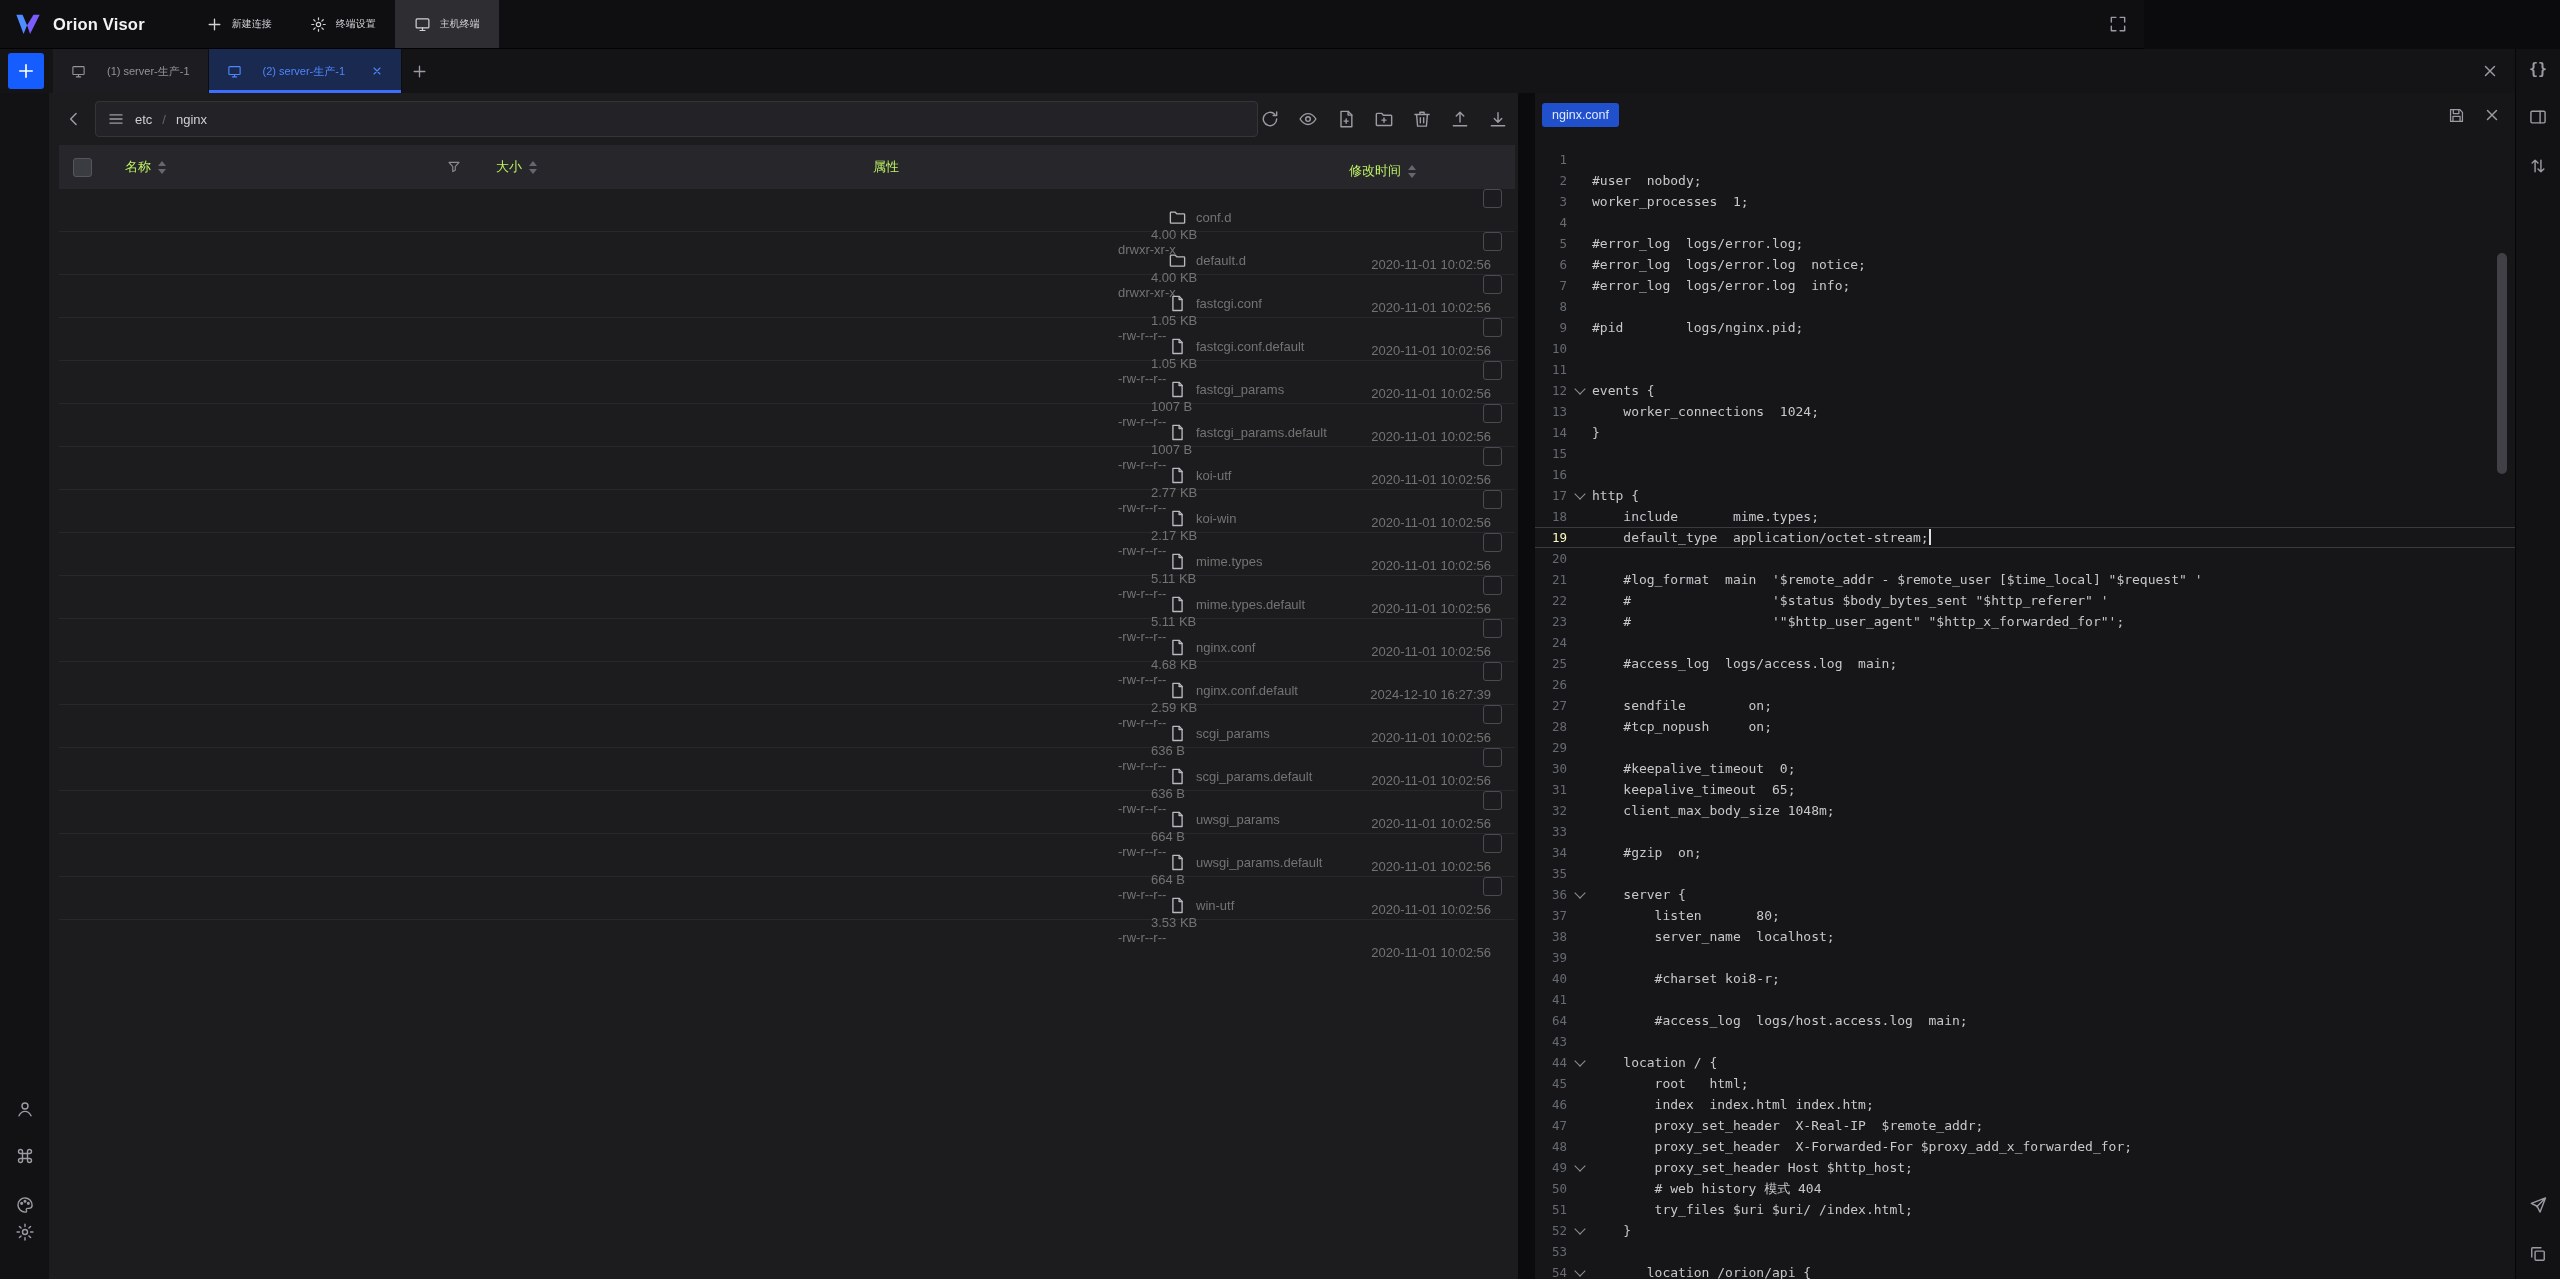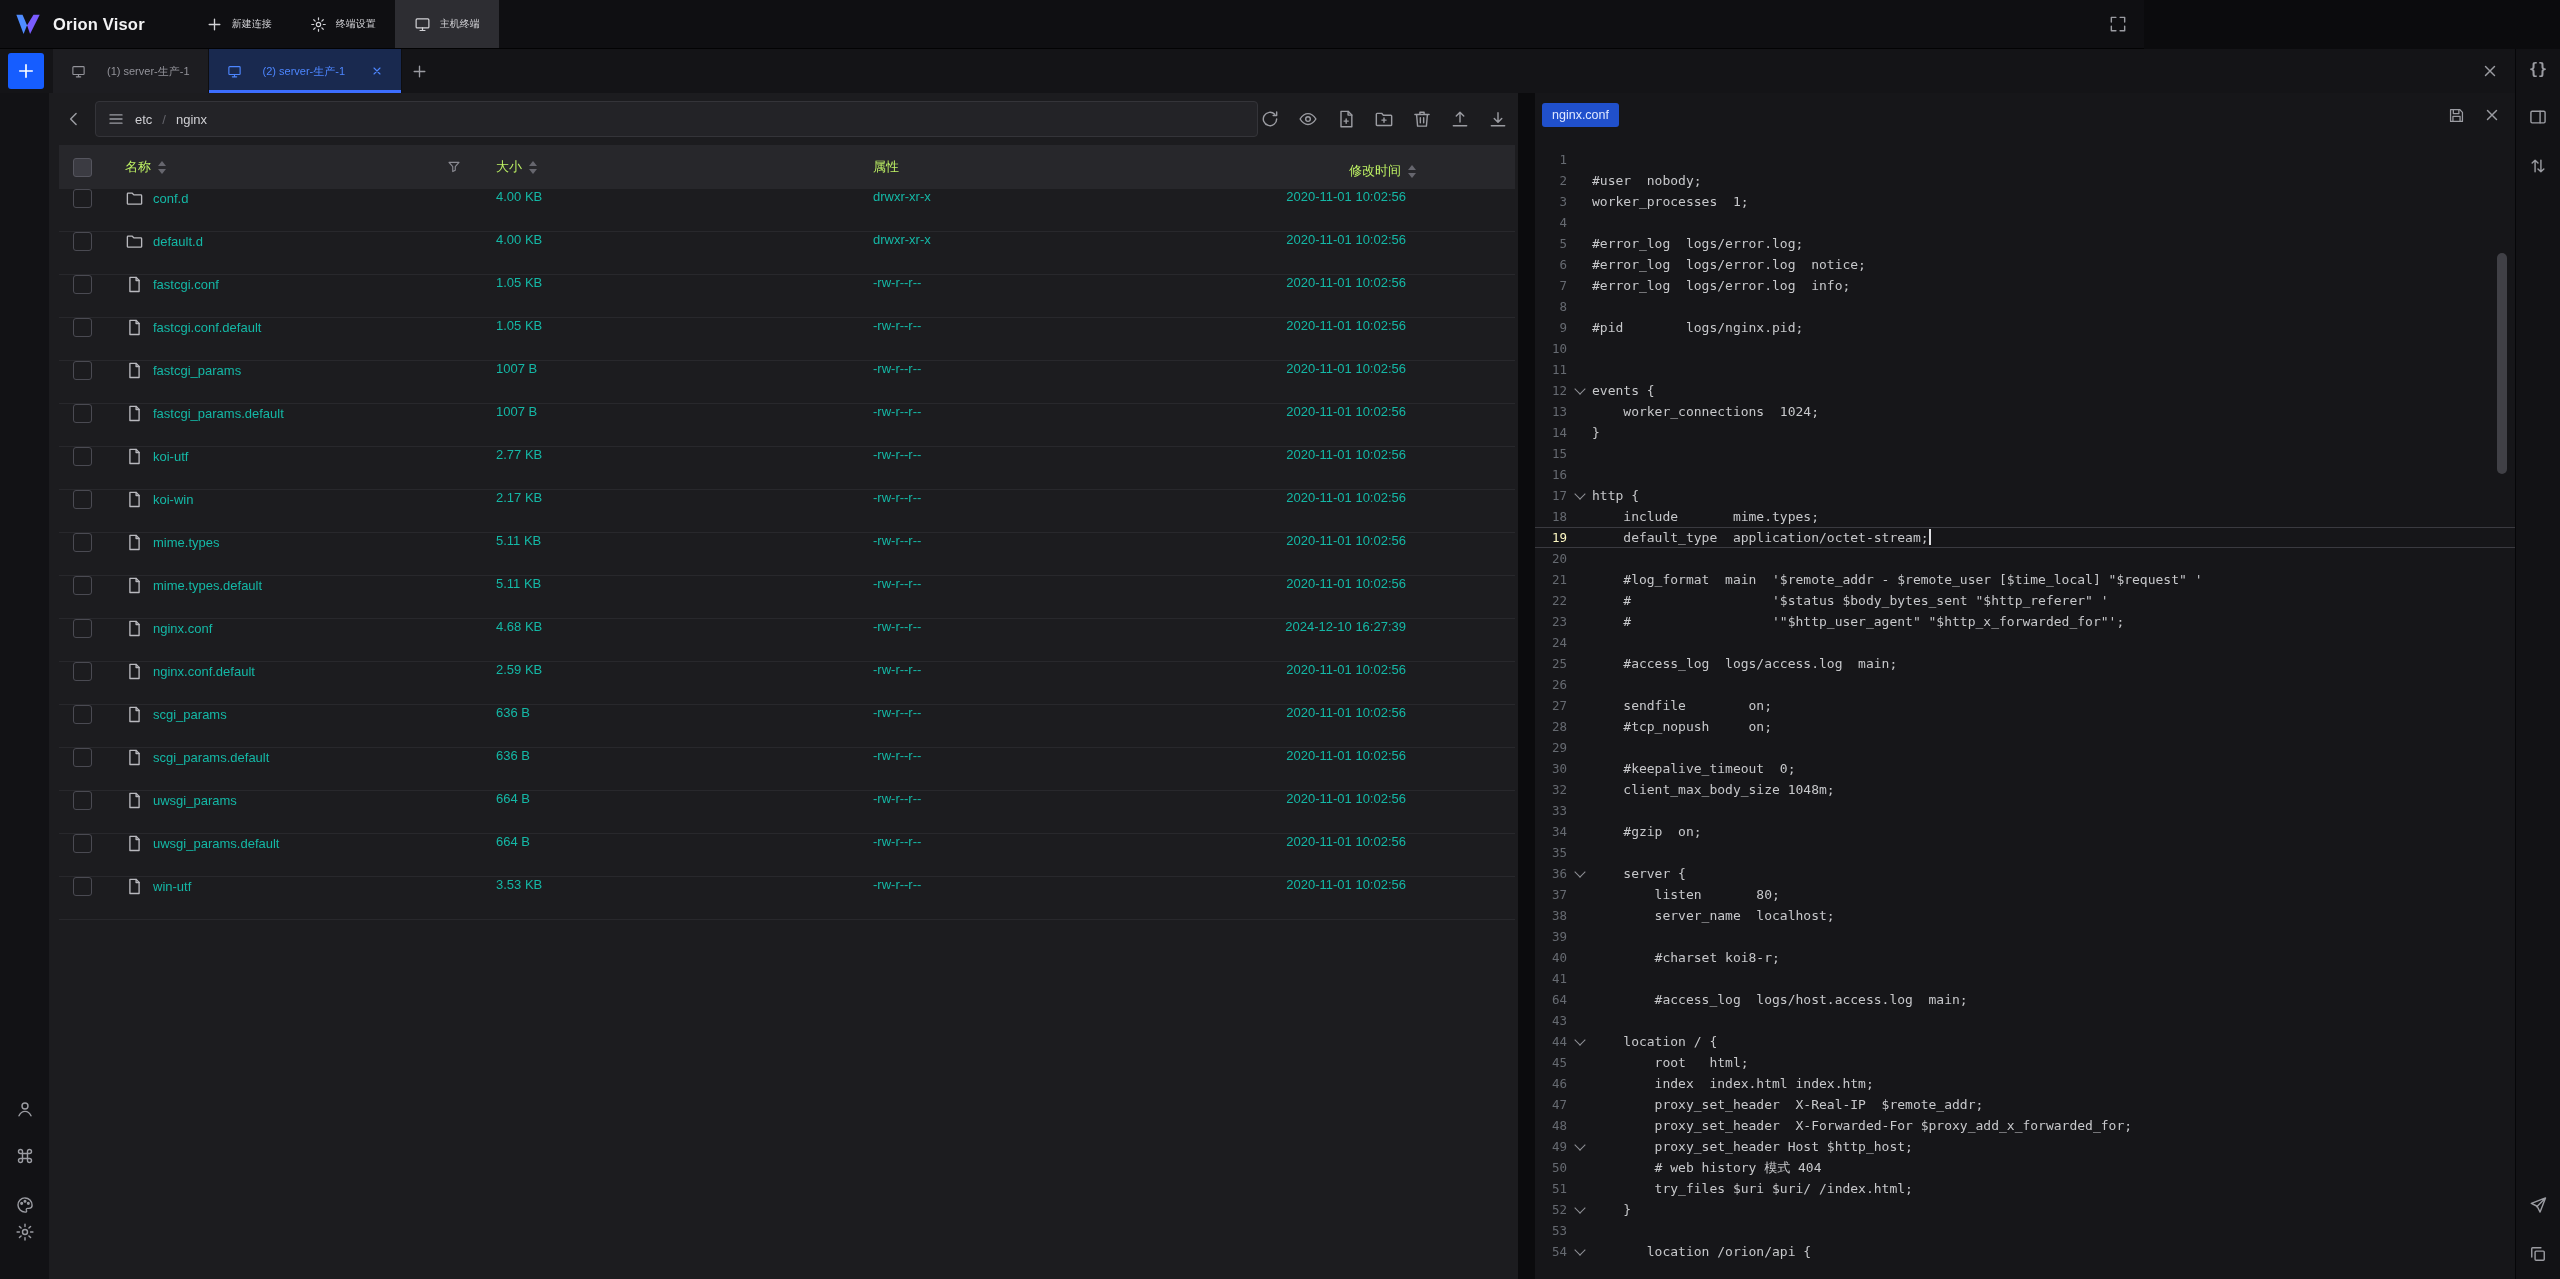--- a/index.html
+++ b/index.html
@@ -54,21 +54,21 @@
   .back-btn { width:30px; height:30px; margin-right:6px; }
   .breadcrumb-bar { width:1163px; height:36px; background:#232327; border:1px solid #343439; border-radius:4px;
                     display:flex; align-items:center; padding:0 11px; gap:10px; }
   .crumb { font-size:13px; color:#cfcfd3; cursor:pointer; }
   .crumb-sep { color:#63636a; font-size:13px; }
   .fp-actions { margin-left:auto; display:flex; gap:14px; }
   .fp-actions .icon-btn { width:24px; height:24px; }
 
   .fp-table { margin:8px 3px 0 10px; font-size:13px; }
   .thead { display:flex; align-items:center; height:44px; background:#27272b; color:#bef264; }
-  .trow  { display:flex; align-items:flex-start; height:43px; border-bottom:1px solid #28282c; color:#14b8a6; cursor:default; }
+  .trow  { display:flex; align-items:flex-end; height:43px; border-bottom:1px solid #28282c; color:#737373; cursor:default;flex-direction:column; }
   .c-check { width:46px; display:flex; justify-content:center; flex:none; }
   .c-name  { width:367px; display:flex; align-items:center; padding-left:20px; flex:none; }
   .c-size  { width:388px; padding-left:24px; flex:none; display:flex; align-items:center; }
   .c-attr  { width:410px; padding-left:13px; flex:none; display:flex; align-items:center; }
   .c-time  { width:160px; display:flex; align-items:center; justify-content:flex-end; padding-right:24px; flex:none; }
   .thead .c-time { padding-right:14px;margin-top:8px; }
   .checkbox { width:19px; height:19px; border:1.5px solid #4a4a52; border-radius:3px; background:transparent; cursor:pointer; }
   .checkbox.header { background:#3b3b42; border-color:#55555e; }
   .sorter { display:flex; flex-direction:column; align-items:center; gap:3px; margin-left:7px; cursor:pointer; }
   .caret-up   { width:0; height:0; border-left:4.5px solid transparent; border-right:4.5px solid transparent; border-bottom:5.5px solid #66666e; }
@@ -811,20 +811,25 @@
           <span class="ln">29</span>
           <span class="fold"></span>
           <span class="ctext"></span>
         </div>
         <div class="cline">
           <span class="ln">30</span>
           <span class="fold"></span>
           <span class="ctext">    #keepalive_timeout  0;</span>
         </div>
         <div class="cline">
+          <span class="ln">31</span>
+          <span class="fold"></span>
+          <span class="ctext">    keepalive_timeout  65;</span>
+        </div>
+        <div class="cline">
           <span class="ln">32</span>
           <span class="fold"></span>
           <span class="ctext">    client_max_body_size 1048m;</span>
         </div>
         <div class="cline">
           <span class="ln">33</span>
           <span class="fold"></span>
           <span class="ctext"></span>
         </div>
         <div class="cline">

